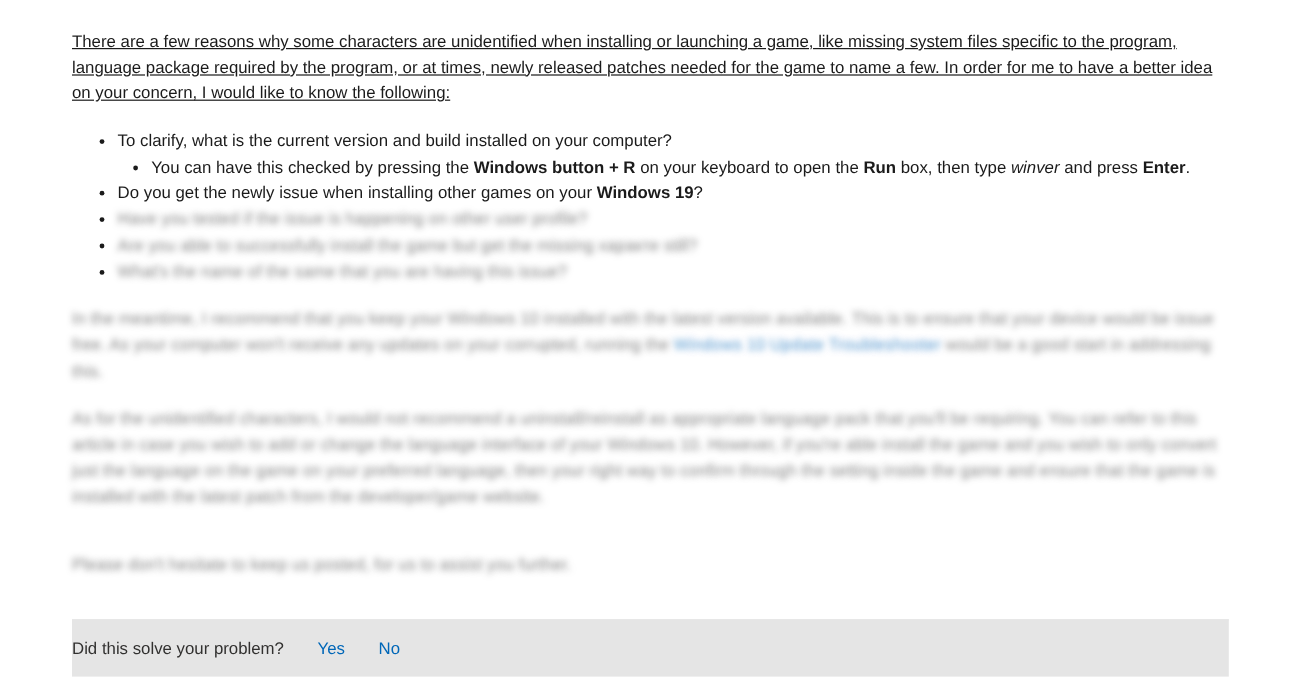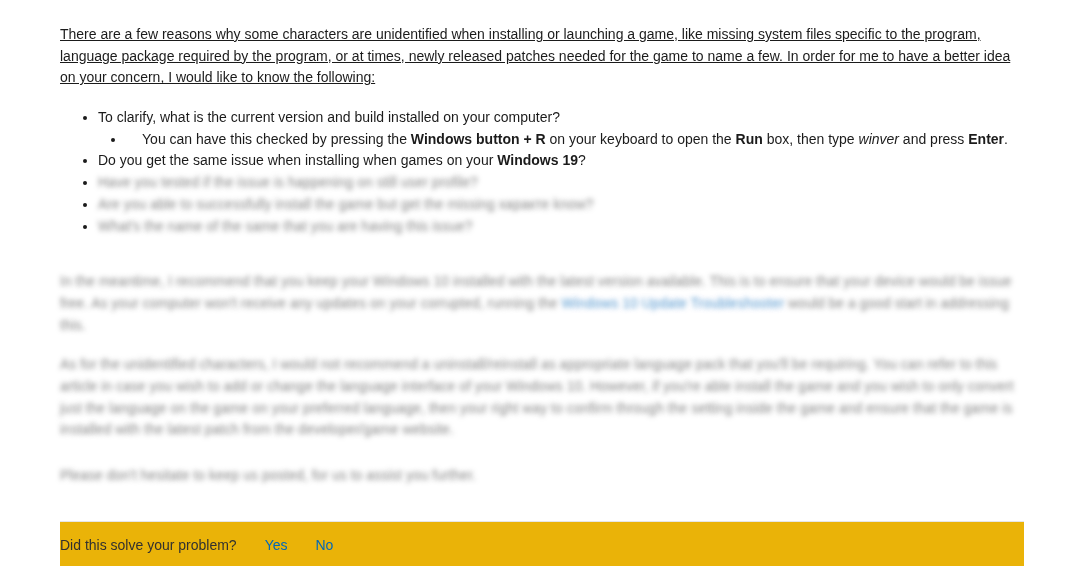--- a/index.html
+++ b/index.html
@@ -9,40 +9,39 @@
       line-height: 1.55;
       color: #1b1b1b;
       background: #ffffff;
       padding: 24px 60px 0 60px;
       width: 1084px;
     }
     .intro { margin-bottom: 18px; text-decoration: underline; }
     ul.outer {
       list-style: disc;
       padding-left: 38px;
-      margin-bottom: 34px;
+      margin-bottom: 18px;
     }
     ul.inner {
       list-style: disc;
       padding-left: 28px;
-      text-align: center;
     }
     li { margin: 0; }
     b { font-weight: 700; }
     i { font-style: italic; }
     .para { margin-bottom: 18px; }
     .blurred {
       color: transparent;
       text-shadow: 0 0 5px rgba(30,30,30,0.55);
       user-select: none;
     }
     .footer-bar {
       margin-top: 34px;
       border-top: 1px solid #e6e6e6;
-      background: #eab308;
+      background: #e5e5e5;
       padding: 13px 0 13px 0;
       display: flex;
       align-items: center;
       gap: 28px;
       font-size: 14px;
       color: #323130;
     }
     .footer-bar .q { color: #323130; }
     .footer-bar a {
       color: #0067b8;
@@ -56,36 +55,36 @@
 <p class="intro">There are a few reasons why some characters are unidentified when installing or launching a game, like missing system files specific to the program, language package required by the program, or at times, newly released patches needed for the game to name a few. In order for me to have a better idea on your concern, I would like to know the following:</p>
 
 <ul class="outer">
   <li>To clarify, what is the current version and build installed on your computer?</li>
   <ul class="inner">
     <li>
       <span>You can have this checked by pressing the </span><b>Windows button + R</b><span> on your keyboard to open the </span><b>Run</b><span> box, then type </span><i>winver</i><span> and press </span><b>Enter</b><span>.</span>
     </li>
   </ul>
   <li>
-    <span>Do you get the same issue when installing when games on your </span><b>Windows 19</b><span>?</span>
+    <span>Do you get the newly issue when installing other games on your </span><b>Windows 19</b><span>?</span>
   </li>
-  <li><span class="blurred">Have you tested if the issue is happening on still user profile?</span></li>
-  <li><span class="blurred">Are you able to successfully install the game but get the missing характе know?</span></li>
+  <li><span class="blurred">Have you tested if the issue is happening on other user profile?</span></li>
+  <li><span class="blurred">Are you able to successfully install the game but get the missing характе still?</span></li>
   <li><span class="blurred">What's the name of the same that you are having this issue?</span></li>
 </ul>
 
 <p class="para">
   <span class="blurred">In the meantime, I recommend that you keep your Windows 10 installed with the latest version available. This is to ensure that your device would be issue free. As your computer won't receive any updates on your corrupted, running the </span><span class="blurred" style="text-shadow:0 0 5px rgba(0,103,184,0.7);">Windows 10 Update Troubleshooter</span><span class="blurred"> would be a good start in addressing this.</span>
 </p>
 
 <p class="para">
   <span class="blurred">As for the unidentified characters, I would not recommend a uninstall/reinstall as appropriate language pack that you'll be requiring. You can refer to this article in case you wish to add or change the language interface of your Windows 10. However, if you're able install the game and you wish to only convert just the language on the game on your preferred language, then your right way to confirm through the setting inside the game and ensure that the game is installed with the latest patch from the developer/game website.</span>
 </p>
 
-<p class="para" style="margin-top:24px;">
+<p class="para" style="margin-top:35px;">
   <span class="blurred">Please don't hesitate to keep us posted, for us to assist you further.</span>
 </p>
 
 <div class="footer-bar">
   <span class="q">Did this solve your problem?</span>
   <a>Yes</a>
   <a>No</a>
 </div>
 
 </body></html>

